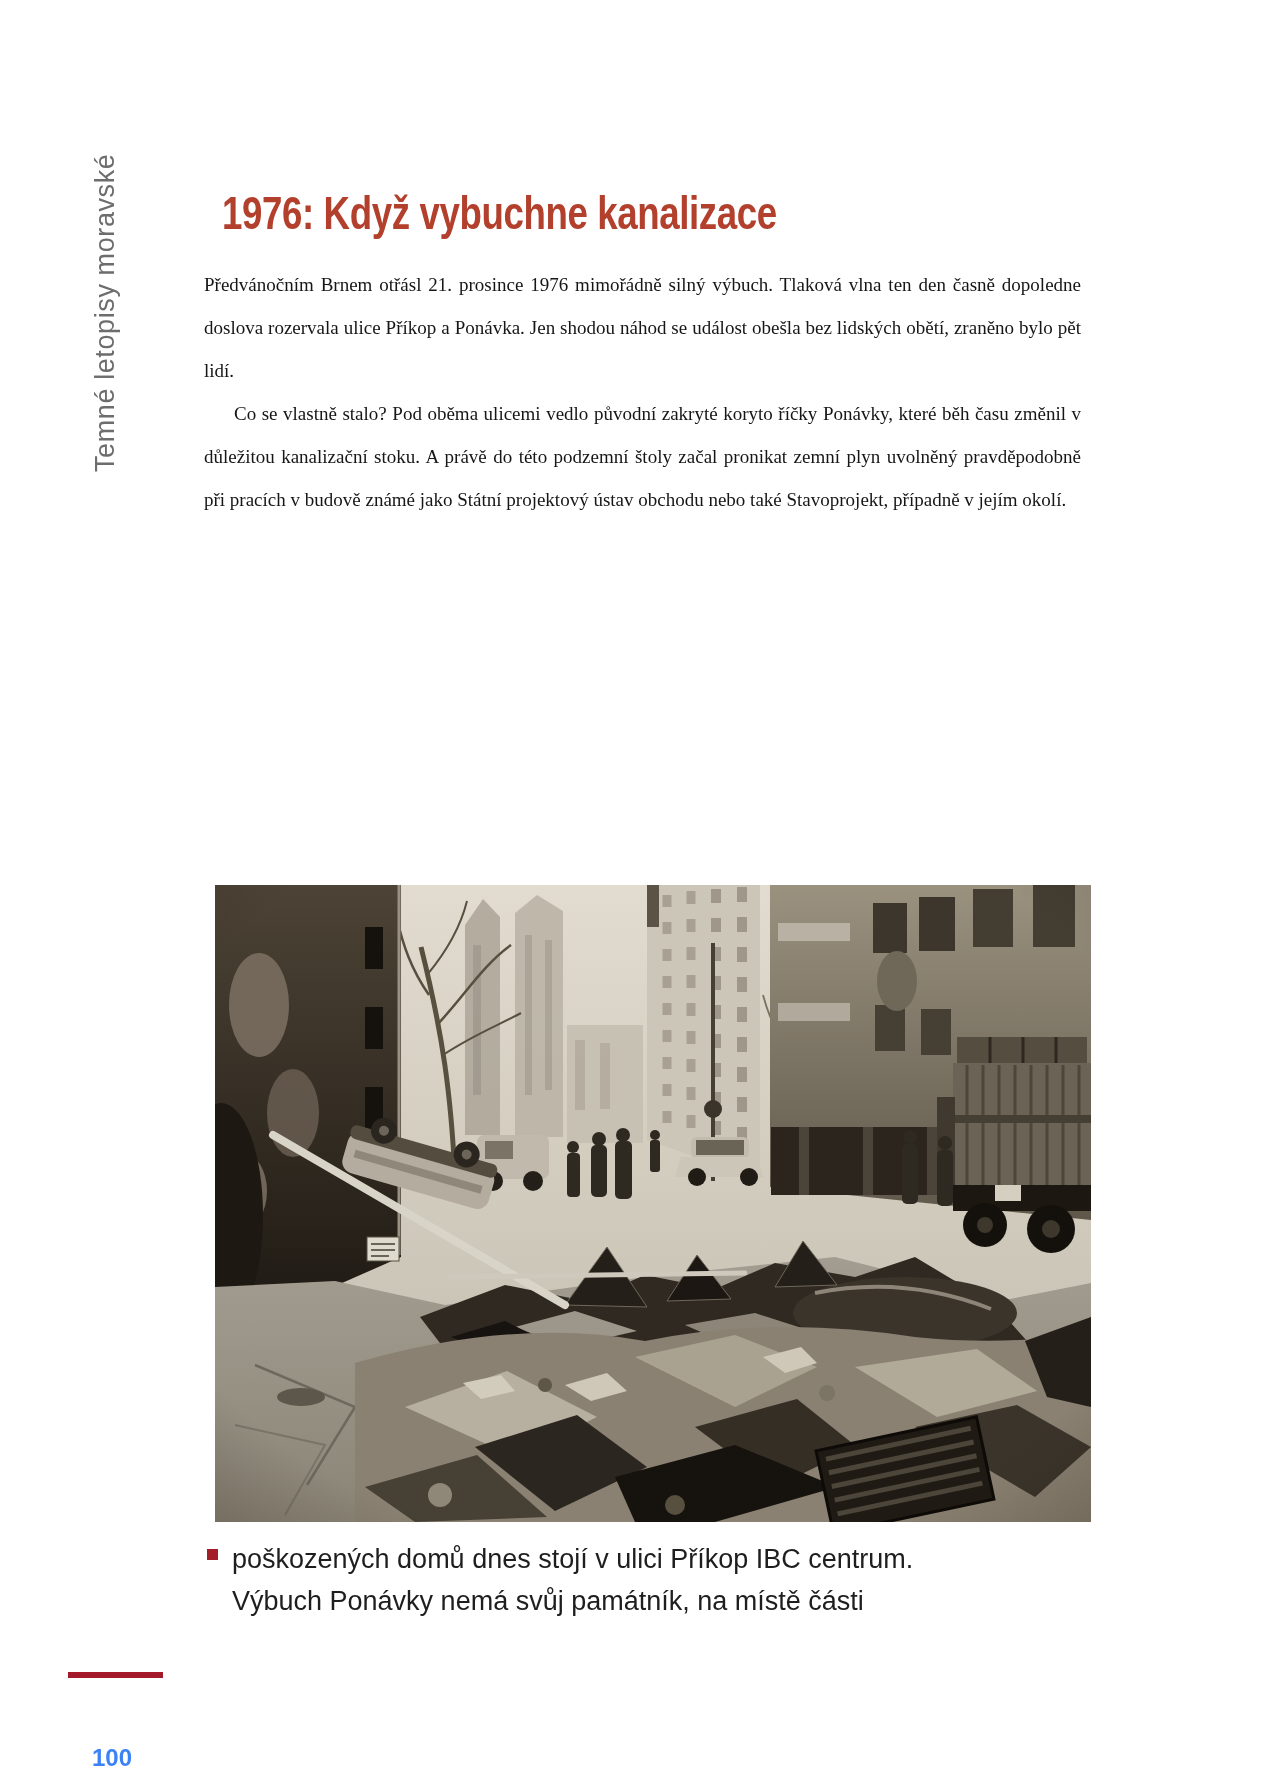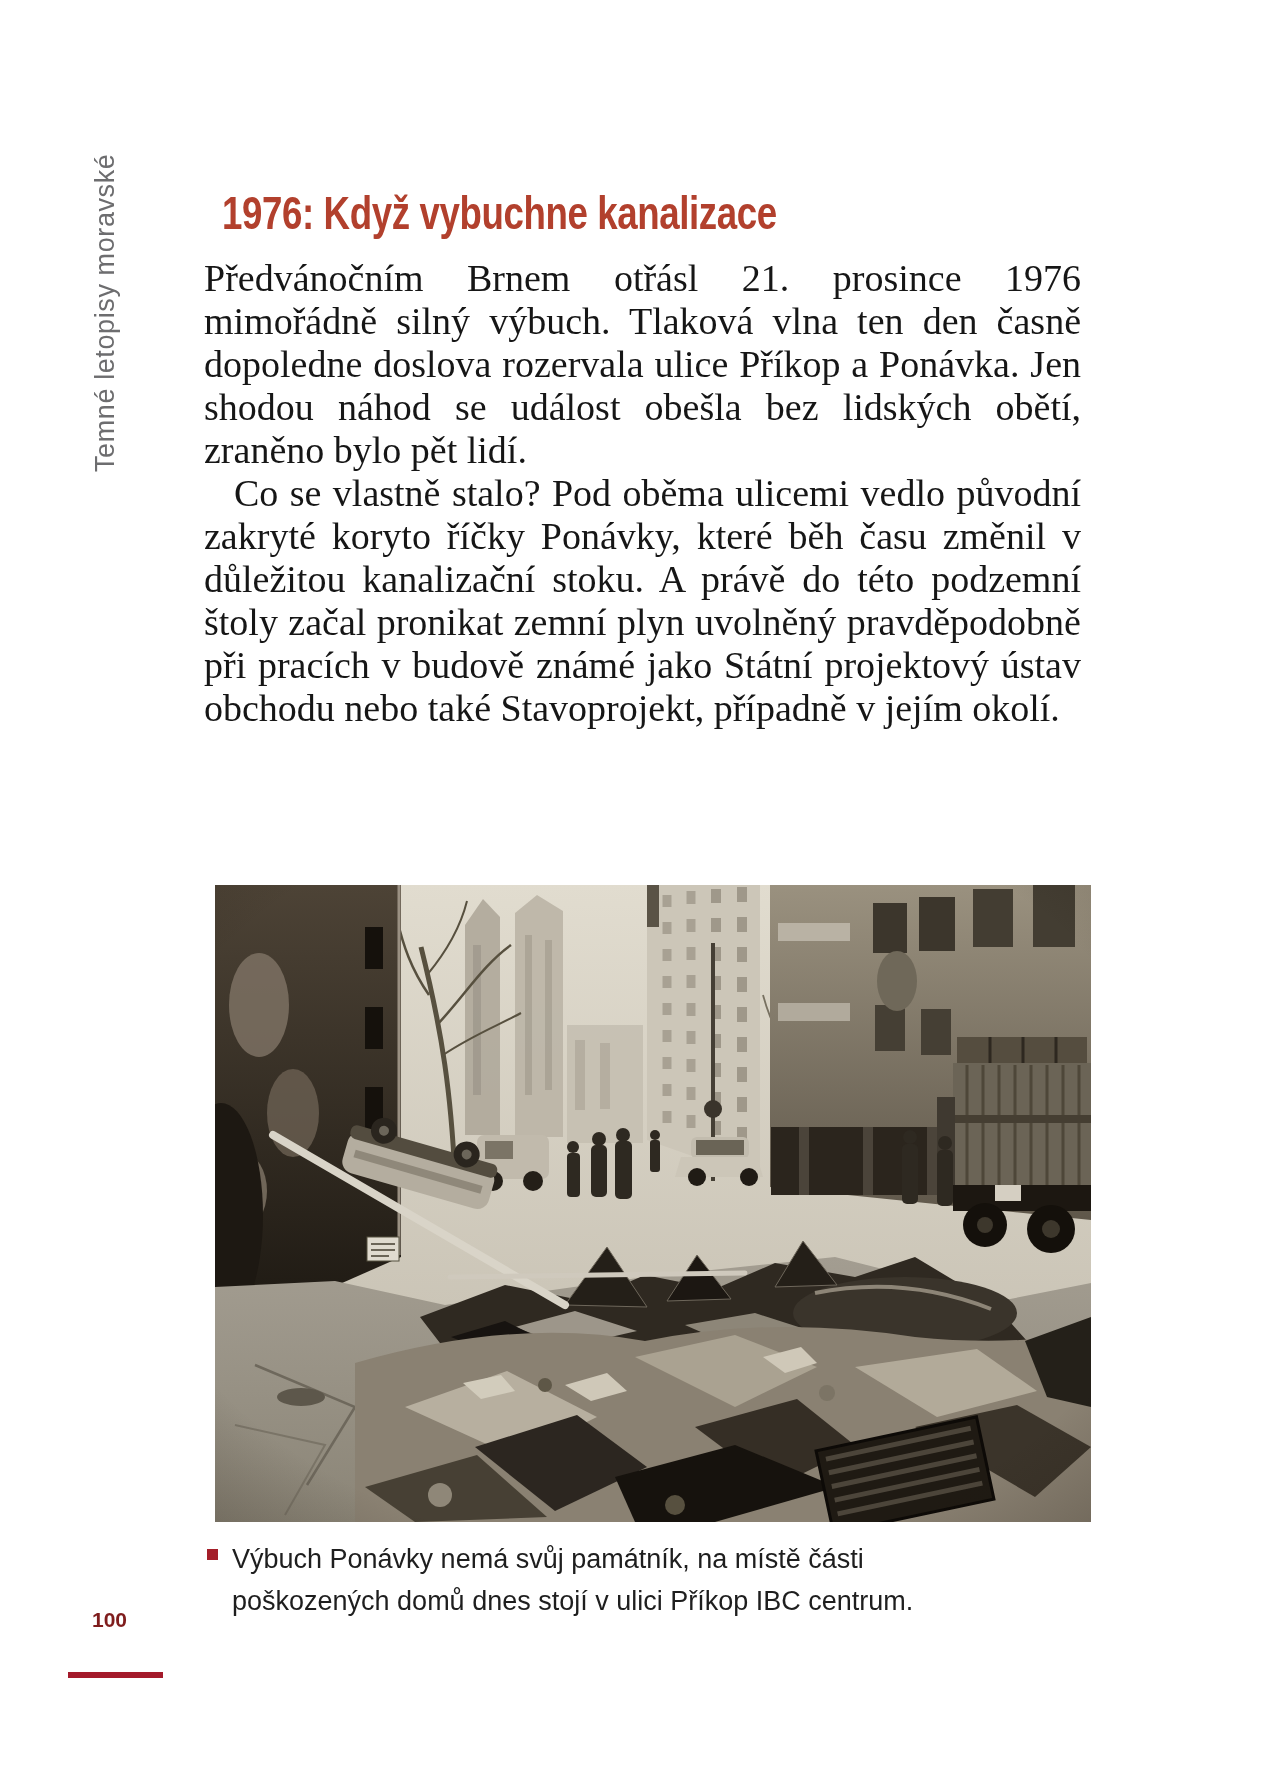--- a/index.html
+++ b/index.html
@@ -37,23 +37,23 @@
     letter-spacing: -0.5px;
     color: #b2402d;
     transform: scaleX(0.78);
     transform-origin: 0 50%;
     white-space: nowrap;
   }
 
   
   .body-text {
     position: absolute;
-    left: 204px; top: 257px;
+    left: 204px; top: 263px;
     width: 877px;
-    font-size: 38px;
+    font-size: 19px;
     line-height: 43px;
     text-align: justify;
     color: #161616;
     hyphens: none;
   }
   .body-text p { margin: 0; }
   .body-text p.indent { text-indent: 30px; }
 
   
   .photo-frame {
@@ -82,25 +82,25 @@
 
   
   .footer-rule {
     position: absolute;
     left: 68px; top: 1672px;
     width: 95px; height: 6px;
     background: #a41a2b;
   }
   .page-number {
     position: absolute;
-    left: 92px; top: 1608px;
+    left: 92px; top: 1744px;
     font-family: "Liberation Sans", sans-serif;
     font-weight: bold;
-    font-size: 21px;
-    color: #7f1d1d;
+    font-size: 24px;
+    color: #3b82f6;
   }
 </style>
 </head>
 <body>
 
 <div class="page">
 
   <div class="series-title">Temné letopisy moravské</div>
 
   <h1 class="article-title">1976: Když vybuchne kanalizace</h1>
@@ -345,20 +345,20 @@
           <line x1="616" y1="614" x2="764" y2="614"></line>
         </g>
       </g>
 
       <rect x="0" y="0" width="876" height="637" fill="url(#vignette)"></rect>
     </svg>
   </div>
 
   <div class="caption-bullet"></div>
   <div class="caption">
+    <div>poškozených domů dnes stojí v ulici Příkop IBC centrum.</div>
     <div>Výbuch Ponávky nemá svůj památník, na místě části</div>
-    <div>poškozených domů dnes stojí v ulici Příkop IBC centrum.</div>
   </div>
 
   <div class="footer-rule"></div>
   <div class="page-number">100</div>
 
 </div>
 
 </body></html>

